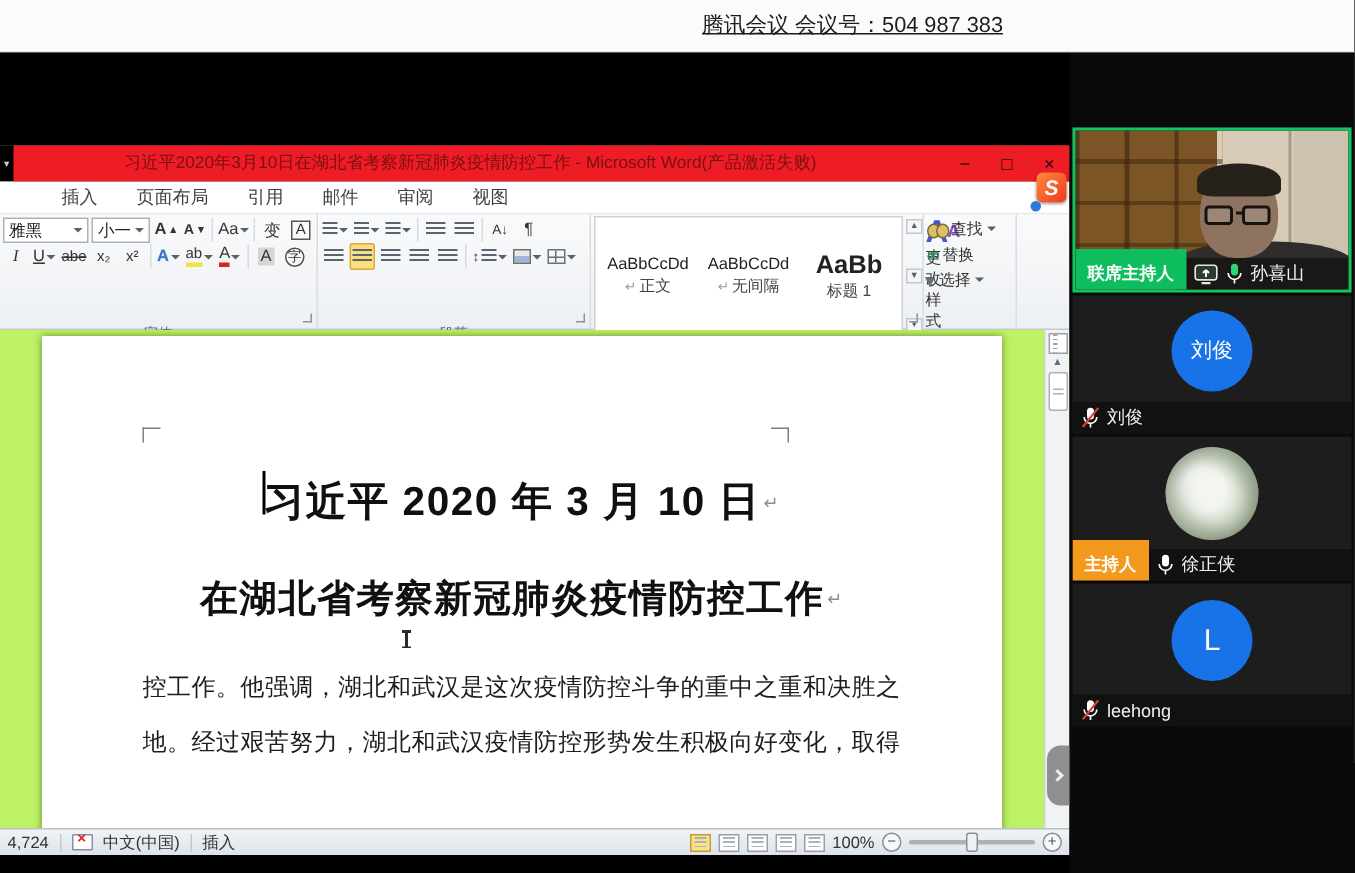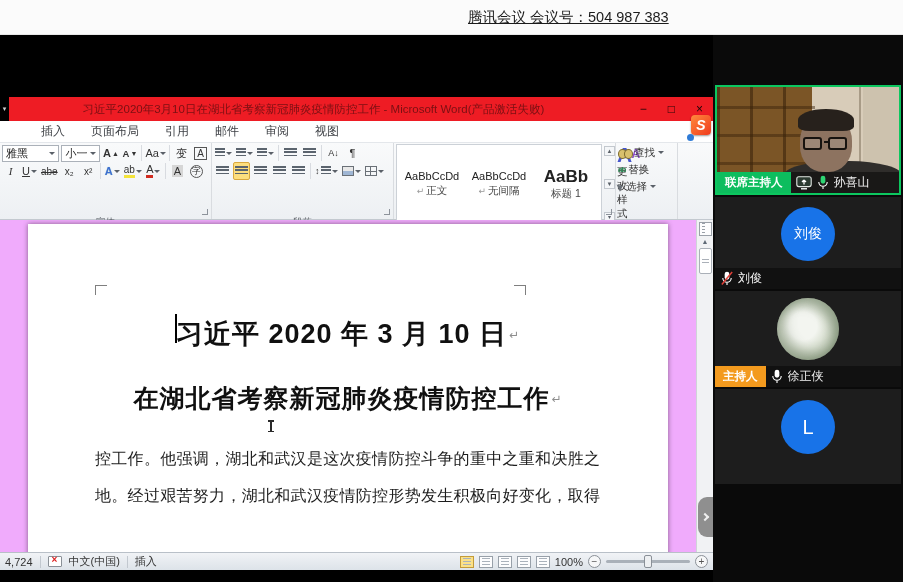--- a/index.html
+++ b/index.html
@@ -68,21 +68,21 @@
   .bigA { font-size:21px; font-weight:bold; color:#4556cc; line-height:21px; position:relative; }
   .bigA small { position:absolute; right:-8px; bottom:0; color:#8a4fc8; font-size:12px; font-weight:bold; }
   .editrow { display:flex; align-items:center; gap:3px; font-size:10.5px; color:#333; height:17px; }
   .ic-find { width:13px; height:8px; position:relative; }
   .ic-find::before,.ic-find::after { content:""; position:absolute; top:0; width:7px; height:8px; border-radius:50%; border:1px solid #7d6a2c; background:#d8c06d; }
   .ic-find::after { left:6px; }
   .ic-rep { font-size:8px; color:#2e8b57; font-weight:bold; letter-spacing:-1px; }
   .ic-sel { width:0; height:0; border-left:5px solid #6a7077; border-top:4px solid transparent; border-bottom:4px solid transparent; transform:rotate(-25deg); }
 
   
-  .docarea { flex:1; position:relative; background:#f0abfc; overflow:hidden; }
+  .docarea { flex:1; position:relative; background:#bef264; overflow:hidden; }
   .page { position:absolute; left:28px; top:4px; width:640px; height:340px; background:#fff; box-shadow:0 0 5px rgba(0,0,0,.45); overflow:hidden; }
   .mark-l { position:absolute; left:67px; top:61px; width:12px; height:10px; border-left:1.5px solid #7f7f7f; border-top:1.5px solid #7f7f7f; }
   .mark-r { position:absolute; left:486px; top:61px; width:12px; height:10px; border-right:1.5px solid #7f7f7f; border-top:1.5px solid #7f7f7f; }
   .dh1 { position:absolute; top:92px; left:0; width:100%; text-align:center; font-size:27px; font-weight:bold; color:#101010; letter-spacing:1px; white-space:nowrap; }
   .dh2 { position:absolute; top:158px; left:0; width:100%; text-align:center; font-size:25px; font-weight:bold; color:#101010; letter-spacing:1px; white-space:nowrap; }
   .pend { font-size:12px; color:#8e8e8e; font-weight:normal; vertical-align:4px; margin-left:2px; }
   .tcaret { position:absolute; left:147px; top:90px; width:1.5px; height:29px; background:#000; }
   .dbody { position:absolute; left:67px; top:216px; width:505px; font-size:16px; color:#1d1d1d; line-height:37px; }
   .bline { text-align:justify; text-align-last:justify; white-space:nowrap; height:37px; overflow:hidden; }
   .bline.indent { padding-left:32px; }
@@ -111,21 +111,21 @@
   .zthumb { position:absolute; left:38px; top:-5px; width:8px; height:13px; background:#eef0f2; border:1px solid #8a9097; border-radius:2px; }
 
   
   .sidebar { position:relative; width:190px; height:547px; background:#0a0a0a; display:flex; flex-direction:column; overflow:hidden; }
   .sb-spacer { height:50px; flex:0 0 auto; }
   .tile { position:relative; margin:0 2px 2px 2px; background:#1d1d1d; overflow:hidden; flex:0 0 auto; }
   .tile.video { height:110px; border:2px solid #0cc75f; background:#222; }
   .t2 { height:92px; } .t3 { height:96px; } .t4 { height:95px; } .t5 { flex:1 1 auto; margin-bottom:0; }
   .namebar { position:absolute; left:0; right:0; bottom:0; height:21px; background:rgba(8,8,8,.55); display:flex; align-items:center; gap:5px; padding:0 6px 0 6px; font-size:12px; color:#f2f2f2; }
   .namebar.hasbadge { padding-left:0; }
-  .badge { height:21px; display:flex; align-items:center; padding:4px 8px; font-size:11.5px; color:#fff; font-weight:bold; flex:0 0 auto; }
+  .badge { height:21px; display:flex; align-items:center; padding:17px 8px; font-size:11.5px; color:#fff; font-weight:bold; flex:0 0 auto; }
   .bgreen { background:#0dbd5e; }
   .borange { background:#f39a1e; }
   .avatar { position:absolute; left:50%; top:40%; transform:translate(-50%,-50%); border-radius:50%; display:flex; align-items:center; justify-content:center; color:#fff; }
   .av-blue { width:54px; height:54px; background:#1873e8; font-size:14px; }
   .av-blue.single { font-size:20px; }
   .av-paint { width:62px; height:62px; background:radial-gradient(circle at 42% 45%,#f3f5f0 0 28%,#dde3d6 45%,#b3bfaa 68%,#828f7c 100%);
     box-shadow:inset -6px 8px 10px rgba(90,110,80,.35), inset 8px -6px 12px rgba(70,90,60,.3); }
   .av-plant { width:62px; height:62px; background:radial-gradient(circle at 58% 38%,#cdeaa0 0 12%,#9ccb63 26%,#74a844 45%,#47702a 64%,#1d2b14 85%,#121212 100%);
     box-shadow:inset -5px 6px 8px rgba(20,30,10,.5); }
   
@@ -484,17 +484,28 @@
                 <path d="M1.5 7.5a4.5 4.5 0 0 0 9 0" fill="none" stroke="#fff" stroke-width="1.2"></path>
                 <line x1="6" y1="12.2" x2="6" y2="15" stroke="#fff" stroke-width="1.2"></line>
               </svg>
           </span>
           <span class="pname">徐正侠</span>
         </div>
       </div>
 
       <div class="tile t4">
         <div class="avatar av-blue single">L</div>
+        <div class="namebar">
+          <span class="micwrap">
+            <svg width="12" height="15" viewBox="0 0 12 16">
+                <rect x="3.5" y="0.8" width="5" height="8.4" rx="2.5" fill="#fff"></rect>
+                <path d="M1.5 7.5a4.5 4.5 0 0 0 9 0" fill="none" stroke="#fff" stroke-width="1.2"></path>
+                <line x1="6" y1="12.2" x2="6" y2="15" stroke="#fff" stroke-width="1.2"></line>
+                <line x1="0.5" y1="14.5" x2="11.5" y2="1" stroke="#e04038" stroke-width="1.6"></line>
+              </svg>
+          </span>
+          <span class="pname">leehong</span>
+        </div>
       </div>
 
     </div>
   </div>
 </div>
 
 </body></html>

